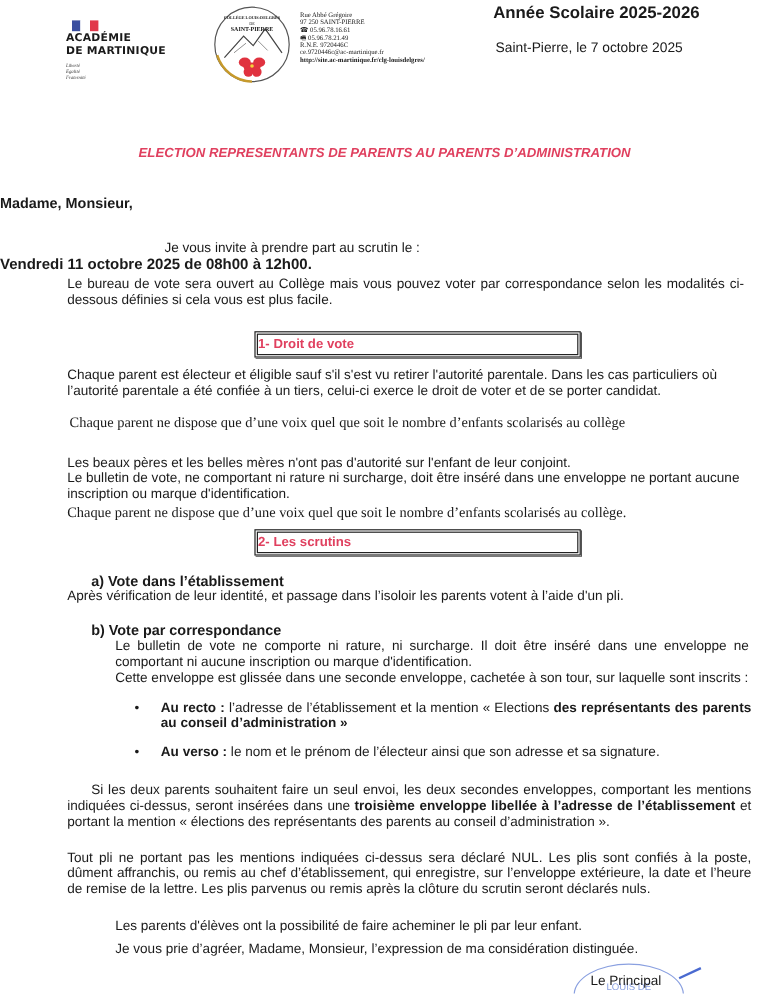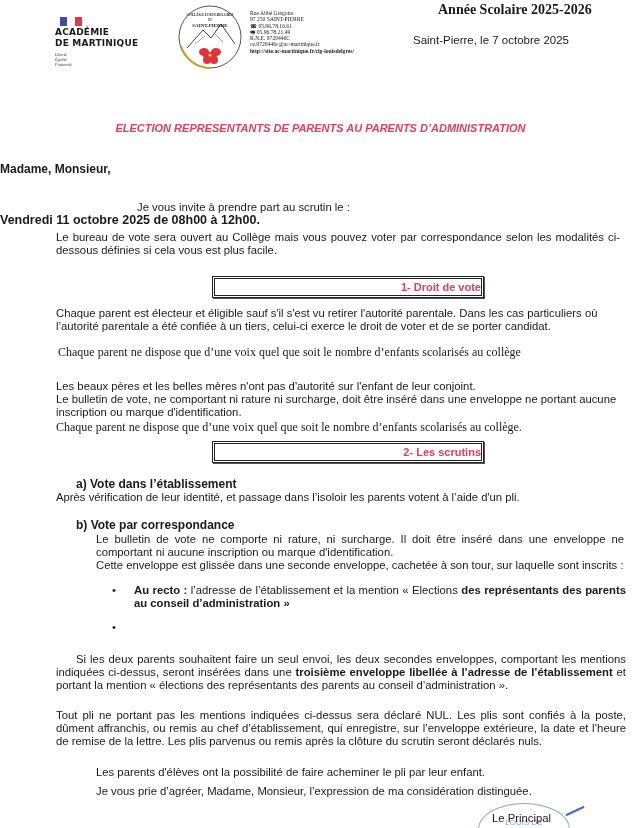--- a/index.html
+++ b/index.html
@@ -13,31 +13,31 @@
   .flag span { flex: 1; }
   .acad1 { left: 55px; top: 27px; font-weight: bold; font-size: 9px; letter-spacing: 0.2px; font-family: "DejaVu Sans", sans-serif; }
   .acad2 { left: 55px; top: 38px; font-weight: bold; font-size: 9px; letter-spacing: 0.2px; font-family: "DejaVu Sans", sans-serif; }
   .motto { left: 55px; font-size: 4px; font-style: italic; color: #333; font-family: "Liberation Serif", serif; }
   
   .logo { left: 175px; top: 4px; width: 70px; height: 68px; }
   .addr { left: 250px; top: 10px; font-family: "Liberation Serif", serif; font-size: 5.6px; line-height: 6.3px; color: #222; }
   .addr div { white-space: nowrap; }
   .addr .b { font-weight: bold; }
   
-  .year { left: 411px; top: 2px; font-family: Liberation Serif, serif; font-weight: bold; font-size: 14px; margin-left: 27px; }
+  .year { left: 411px; top: 2px; font-family: Liberation Sans, sans-serif; font-weight: bold; font-size: 14px; }
   .place { left: 413px; top: 34px; font-size: 11.5px; }
   
   .title { left: 0; width: 641px; top: 122px; text-align: center; color: #e0405f; font-style: italic; font-weight: bold; font-size: 11px; }
   .salut { left: 0; width: 641px; top: 162px; text-align: left; font-weight: bold; font-size: 12px; }
   .p { font-size: 11.3px; line-height: 13px; }
   .serif { font-family: "Liberation Serif", serif; font-size: 12px; }
   .just { text-align: justify; text-align-last: left; }
   .box {
     border: 3px double #222; box-shadow: 1px 1px 0 #555;
-    text-align: right; color: #e0405f; font-weight: bold; font-size: 11px;
+    text-align: left; color: #e0405f; font-weight: bold; font-size: 11px;
     height: 16px; line-height: 16px;
   }
   .bul { display: flex; }
   .bul .dot { width: 22px; flex: none; }
   .stamp { left: 478px; top: 803px; width: 90px; height: 50px; border: 1.5px solid #8aa0e0; border-radius: 50%; color: #8aa0e0; font-size: 8px; text-align: center; }
 </style>
 </head>
 <body>
 
 <div class="abs flag">
@@ -106,20 +106,23 @@
 <div class="abs p just" style="left:96px;top:559px;width:528px">Cette enveloppe est glissée dans une seconde enveloppe, cachetée à son tour, sur laquelle sont inscrits :</div>
 
 <div class="abs p bul" style="left:112px;top:584px;width:514px">
   <span class="dot">•</span>
   <span class="just">
     <b>Au recto :</b><span> l’adresse de l’établissement et la mention « Elections </span><b>des représentants des parents au conseil d’administration »</b>
   </span>
 </div>
 <div class="abs p bul" style="left:112px;top:621px;width:514px">
   <span class="dot">•</span>
+  <span>
+    <b>Au verso :</b><span> le nom et le prénom de l’électeur ainsi que son adresse et sa signature.</span>
+  </span>
 </div>
 
 <div class="abs p just" style="left:56px;top:653px;width:570px;text-indent:20px">
   <span>Si les deux parents souhaitent faire un seul envoi, les deux secondes enveloppes, comportant les mentions indiquées ci-dessus, seront insérées dans une </span><b>troisième enveloppe libellée à l’adresse de l’établissement</b><span> et portant la mention « élections des représentants des parents au conseil d’administration ».</span>
 </div>
 <div class="abs p just" style="left:56px;top:709px;width:570px">Tout pli ne portant pas les mentions indiquées ci-dessus sera déclaré NUL. Les plis sont confiés à la poste, dûment affranchis, ou remis au chef d’établissement, qui enregistre, sur l’enveloppe extérieure, la date et l’heure de remise de la lettre. Les plis parvenus ou remis après la clôture du scrutin seront déclarés nuls.</div>
 <div class="abs p" style="left:96px;top:766px">Les parents d'élèves ont la possibilité de faire acheminer le pli par leur enfant.</div>
 <div class="abs p" style="left:96px;top:785px">Je vous prie d’agréer, Madame, Monsieur, l’expression de ma considération distinguée.</div>
 
 <div class="abs stamp">

